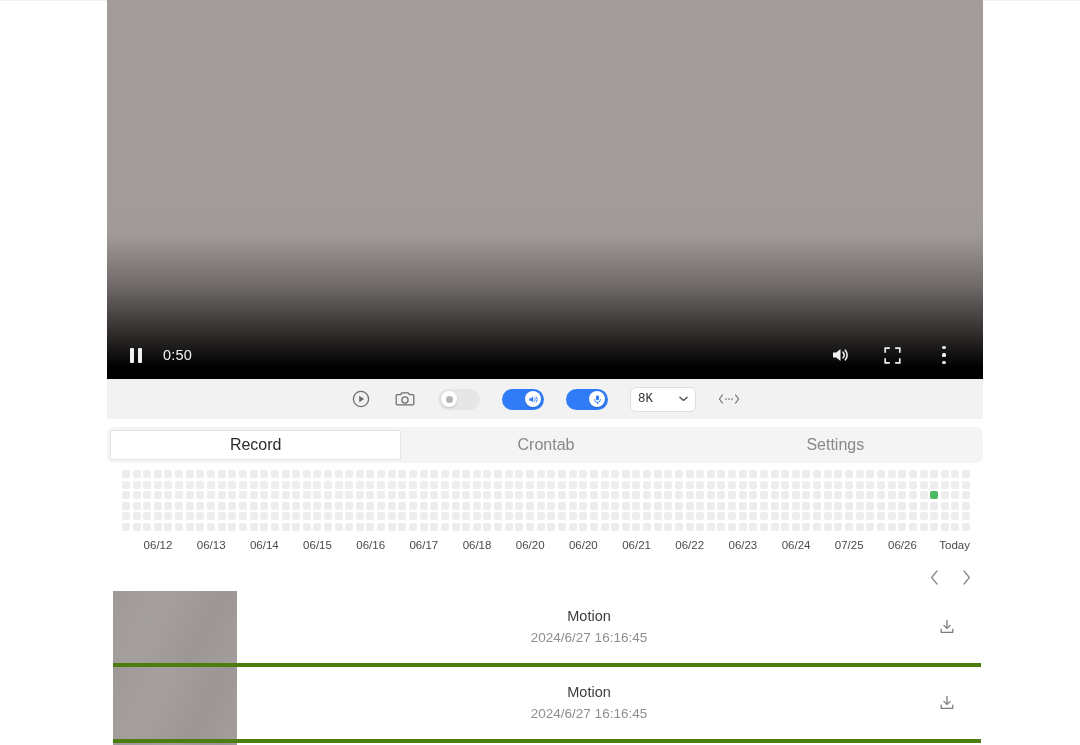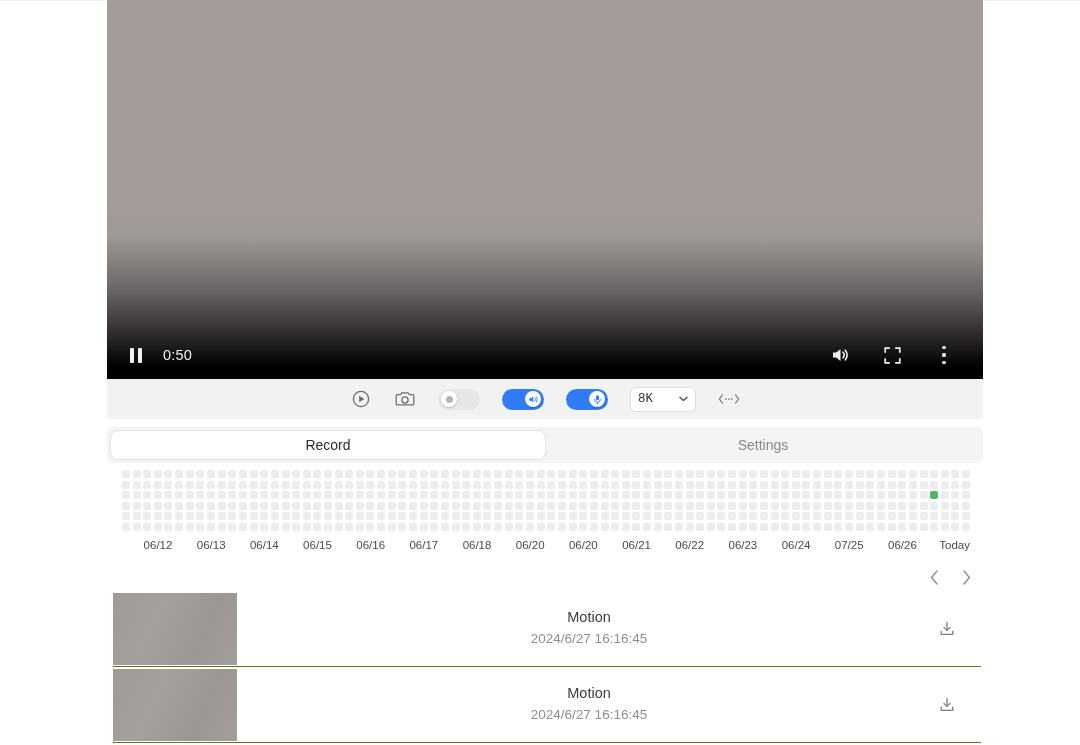--- a/index.html
+++ b/index.html
@@ -143,23 +143,23 @@
     background: #f4f4f4;
     border-radius: 7px;
     display: flex;
     align-items: center;
     padding: 3px;
   }
   .tab {
     flex: 1;
     height: 30px;
     display: flex; align-items: center; justify-content: center;
-    font-size: 14px;
+    font-size: 16px;
     color: #888888;
-    border-radius: 8px;
+    border-radius: 2px;
     cursor: pointer;
   }
   .tab.active {
     background: #ffffff;
     color: #2b2b2b;
     border: 1px solid #e3e3e3;
   }
 
   
   .heatmap {
@@ -206,21 +206,21 @@
     position: absolute;
     top: 591px;
     left: 113px;
     width: 868px;
   }
   .record-row {
     position: relative;
     height: 76px;
     display: flex;
     align-items: center;
-    border-bottom: 1px solid #4d7c0f;
+    border-bottom: 4px solid #4d7c0f;
   }
   .thumb {
     width: 124px; height: 72px;
     background: linear-gradient(115deg, #9f9a97 0%, #a5a09d 35%, #9c9794 70%, #a39e9b 100%);
     flex: none;
   }
   .rec-meta {
     flex: 1;
     text-align: center;
     padding-right: 40px;
@@ -351,20 +351,23 @@
         <circle cx="14" cy="6" r=".85" fill="#6e6e6e"></circle>
       </svg>
     </div>
   </div>
 
   <div class="tabs">
     <div class="tab active">
       <span>Record</span>
     </div>
     <div class="tab">
+      <span>Crontab</span>
+    </div>
+    <div class="tab">
       <span>Settings</span>
     </div>
   </div>
 
   <div class="heatmap" id="heatmap">
       <div class="day-col">
         <div class="day-grid">
           <div class="cell"></div>
           <div class="cell"></div>
           <div class="cell"></div>

